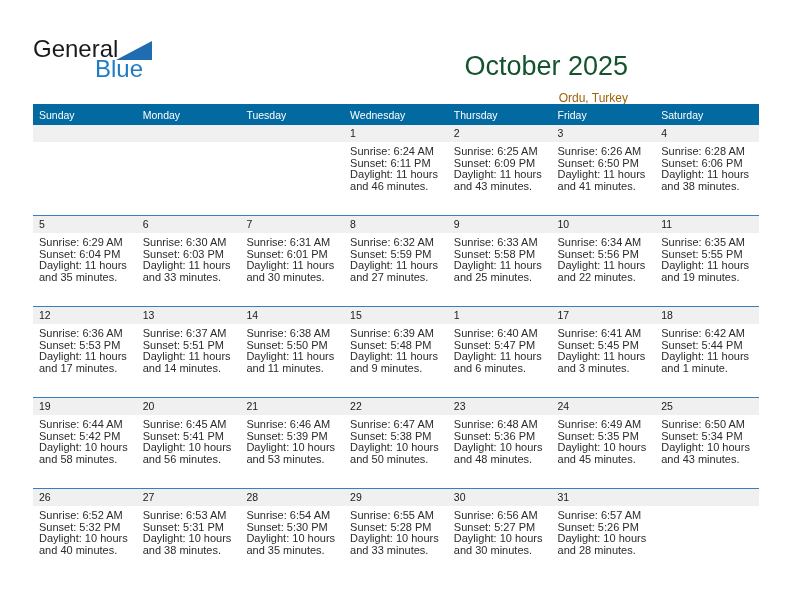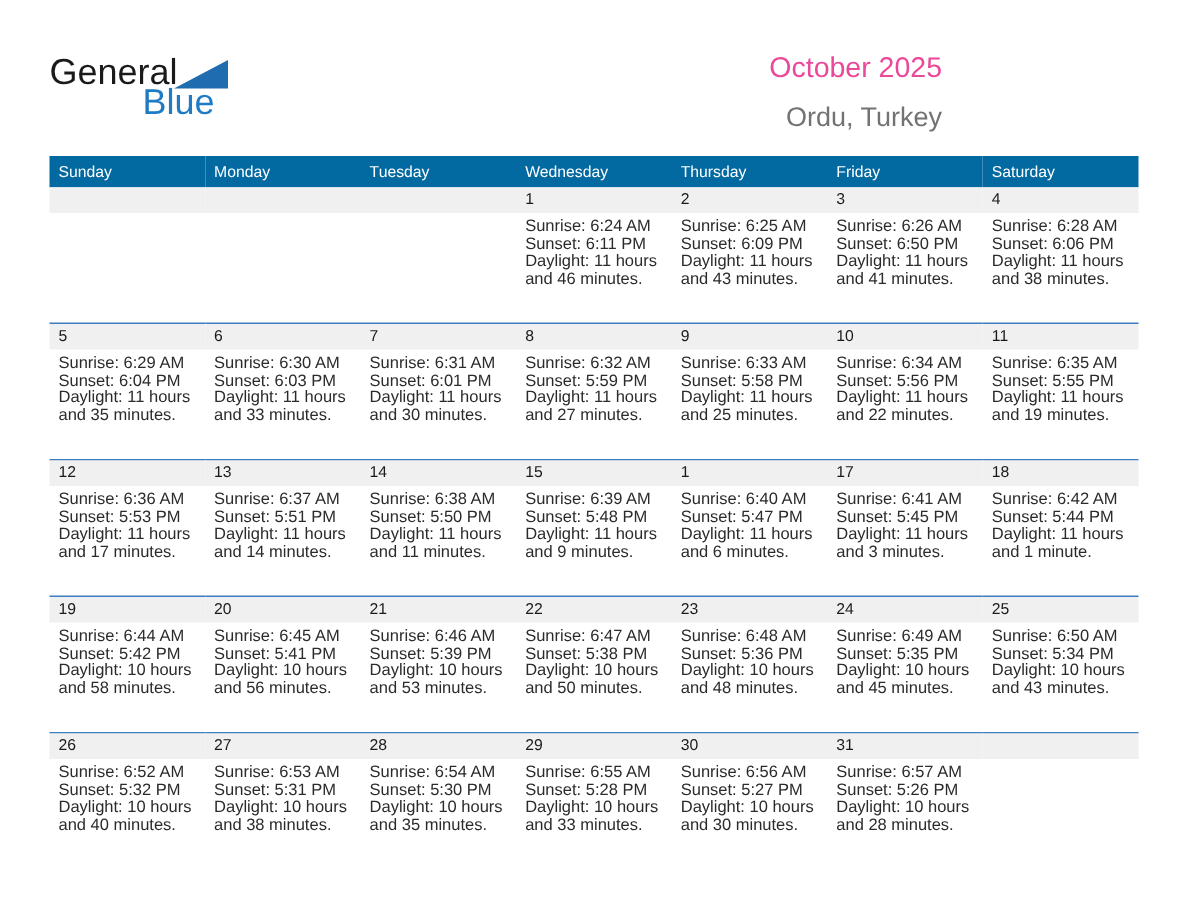--- a/index.html
+++ b/index.html
@@ -60,28 +60,29 @@
     margin-top: -5px;
     margin-left: 62px;
   }
   .title-block {
     position: absolute;
     right: 0;
     top: 0;
     text-align: right;
   }
   .cal-title {
-    font-size: 19px;
-    color: #ec4899;
+    font-size: 27px;
+    color: #14532d;
     line-height: 32px;
     white-space: nowrap;
+    margin-top: 20px;
   }
   .cal-subtitle {
-    font-size: 18px;
-    color: #737373;
+    font-size: 12px;
+    color: #a16207;
     line-height: 20px;
     margin-top: 6px;
     white-space: nowrap;
   }
 
   
   .calendar {
     position: absolute;
     left: 33px;
     top: 104px;

